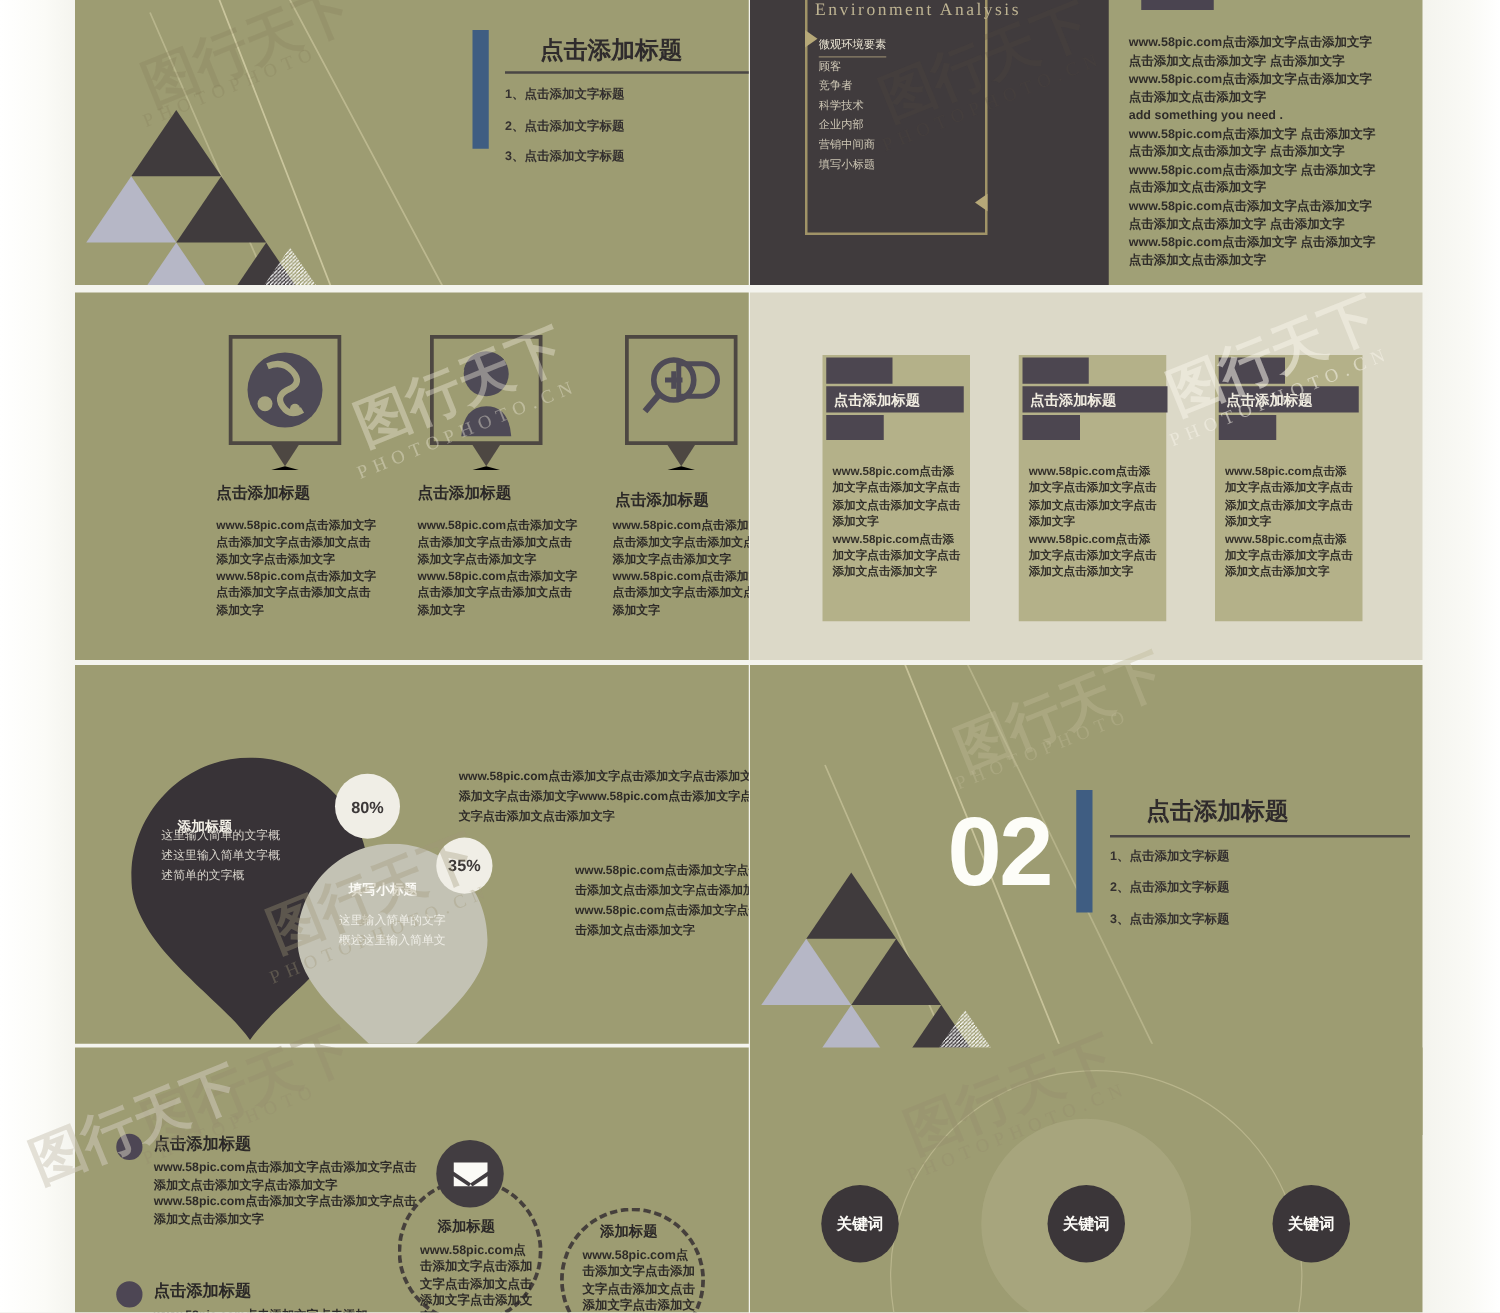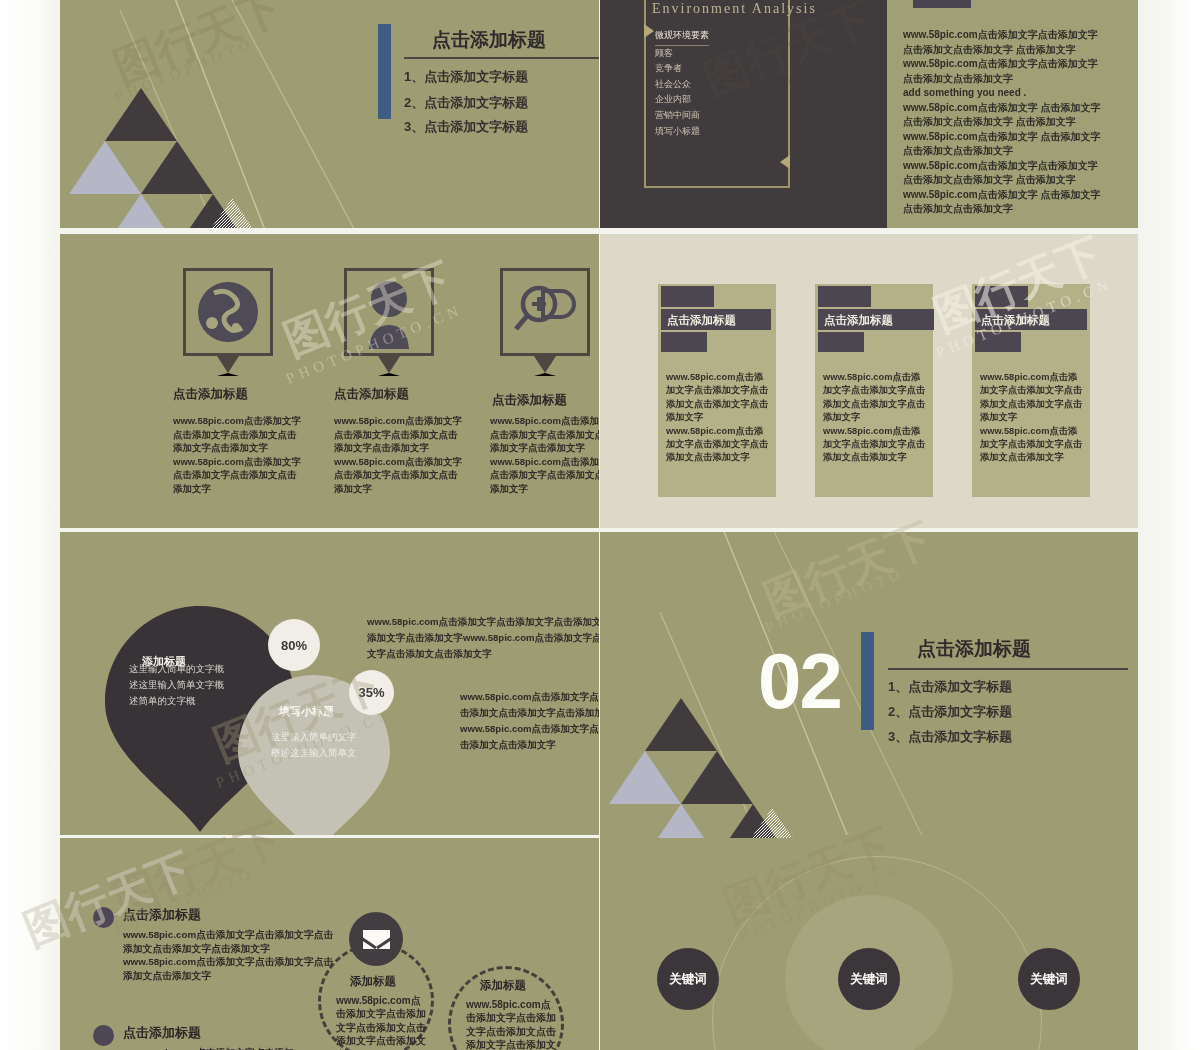--- a/index.html
+++ b/index.html
@@ -23,21 +23,21 @@
   .p-dark{ background:#403b3d; }
   .p-cream{ background:#dcd9c8; }
 
   
   .sec-num{ position:absolute; color:#fdfdf8; font-weight:700;
             font-size:78px; letter-spacing:-2px; line-height:1;
             font-family:"Liberation Sans", sans-serif; }
   .sec-bar{ position:absolute; width:13px; background:#3f5d82; }
   .sec-title{ position:absolute; font-weight:700; color:#2f2b2c; font-size:19px; }
   .sec-rule{ position:absolute; height:2px; background:#4a4644; }
-  .sec-li{ position:absolute; font-size:13px; color:#34302f; font-weight:600; }
+  .sec-li{ position:absolute; font-size:10px; color:#34302f; font-weight:600; }
   .tri{ position:absolute; width:0; height:0; border-style:solid;
         border-left-color:transparent; border-right-color:transparent; }
   .tri-dark{ border-bottom-color:#403b3d; }
   .tri-grey{ border-bottom-color:#b6b7c6; }
 
   
   .env-box{ position:absolute; border:2px solid #a09367; }
   .env-title{ position:absolute; color:#bdb392; font-size:14px;
               letter-spacing:2px; font-family:"Liberation Serif", serif; }
   .env-col{ position:absolute; font-size:9px; color:#cdc6b4; line-height:15.6px; }
@@ -141,21 +141,21 @@
     <div class="env-box" style="left:44px; top:-8px; width:146px; height:196px;"></div>
     <div class="env-title" style="left:52px; top:1px;">Environment Analysis</div>
 
     <div class="chev" style="left:44px; top:24px; border-width:7px 0 7px 10px; border-color:transparent transparent transparent #b6a878;"></div>
     <div class="chev" style="left:180px; top:155px; border-width:7px 10px 7px 0; border-color:transparent #b6a878 transparent transparent;"></div>
 
     <div class="env-col" style="left:55px; top:28px;">
       <div class="hl">微观环境要素</div>
       <div>顾客</div>
       <div>竞争者</div>
-      <div>社会公众</div>
+      <div>科学技术</div>
       <div>企业内部</div>
       <div>营销中间商</div>
       <div>填写小标题</div>
     </div>
 
 
     <div class="swatch" style="left:313px; top:-10px; width:58px; height:18px;"></div>
 
     <div class="body-txt" style="left:303px; top:28px; width:228px;">
       <div>www.58pic.com点击添加文字点击添加文字</div>

